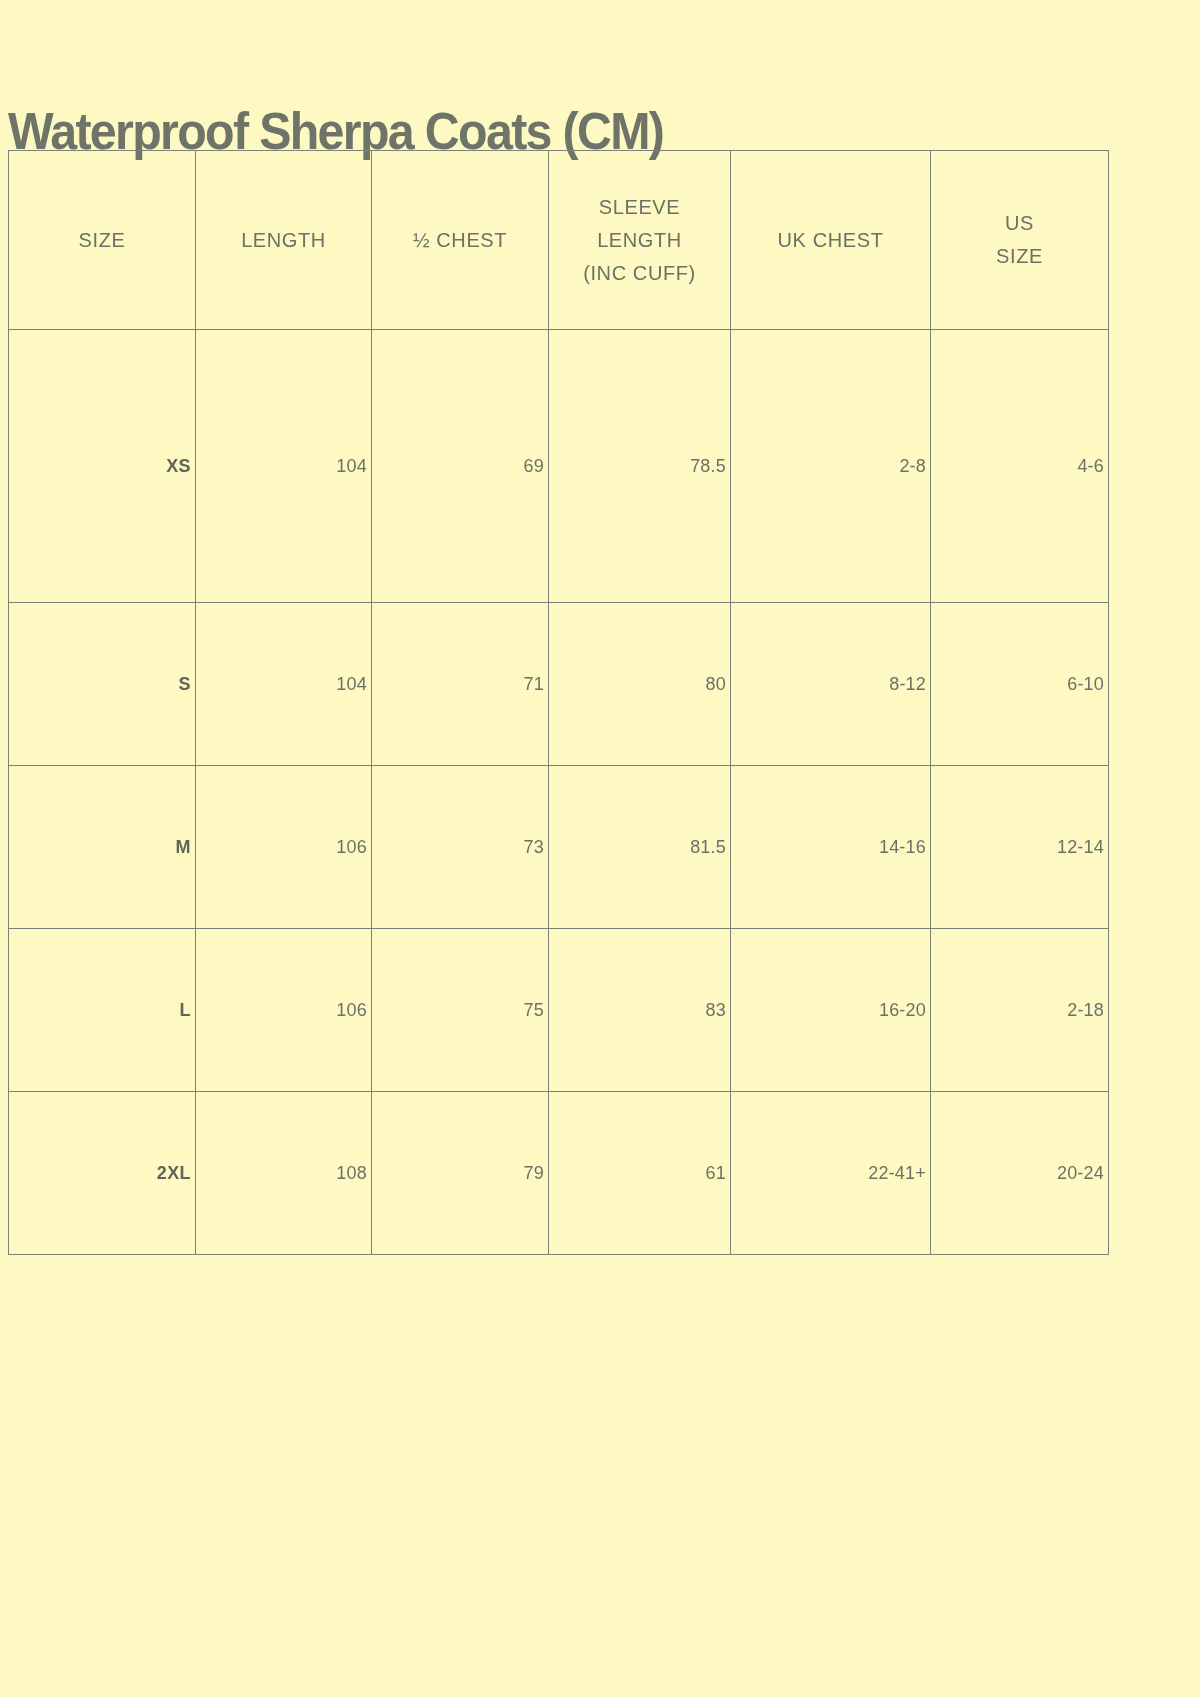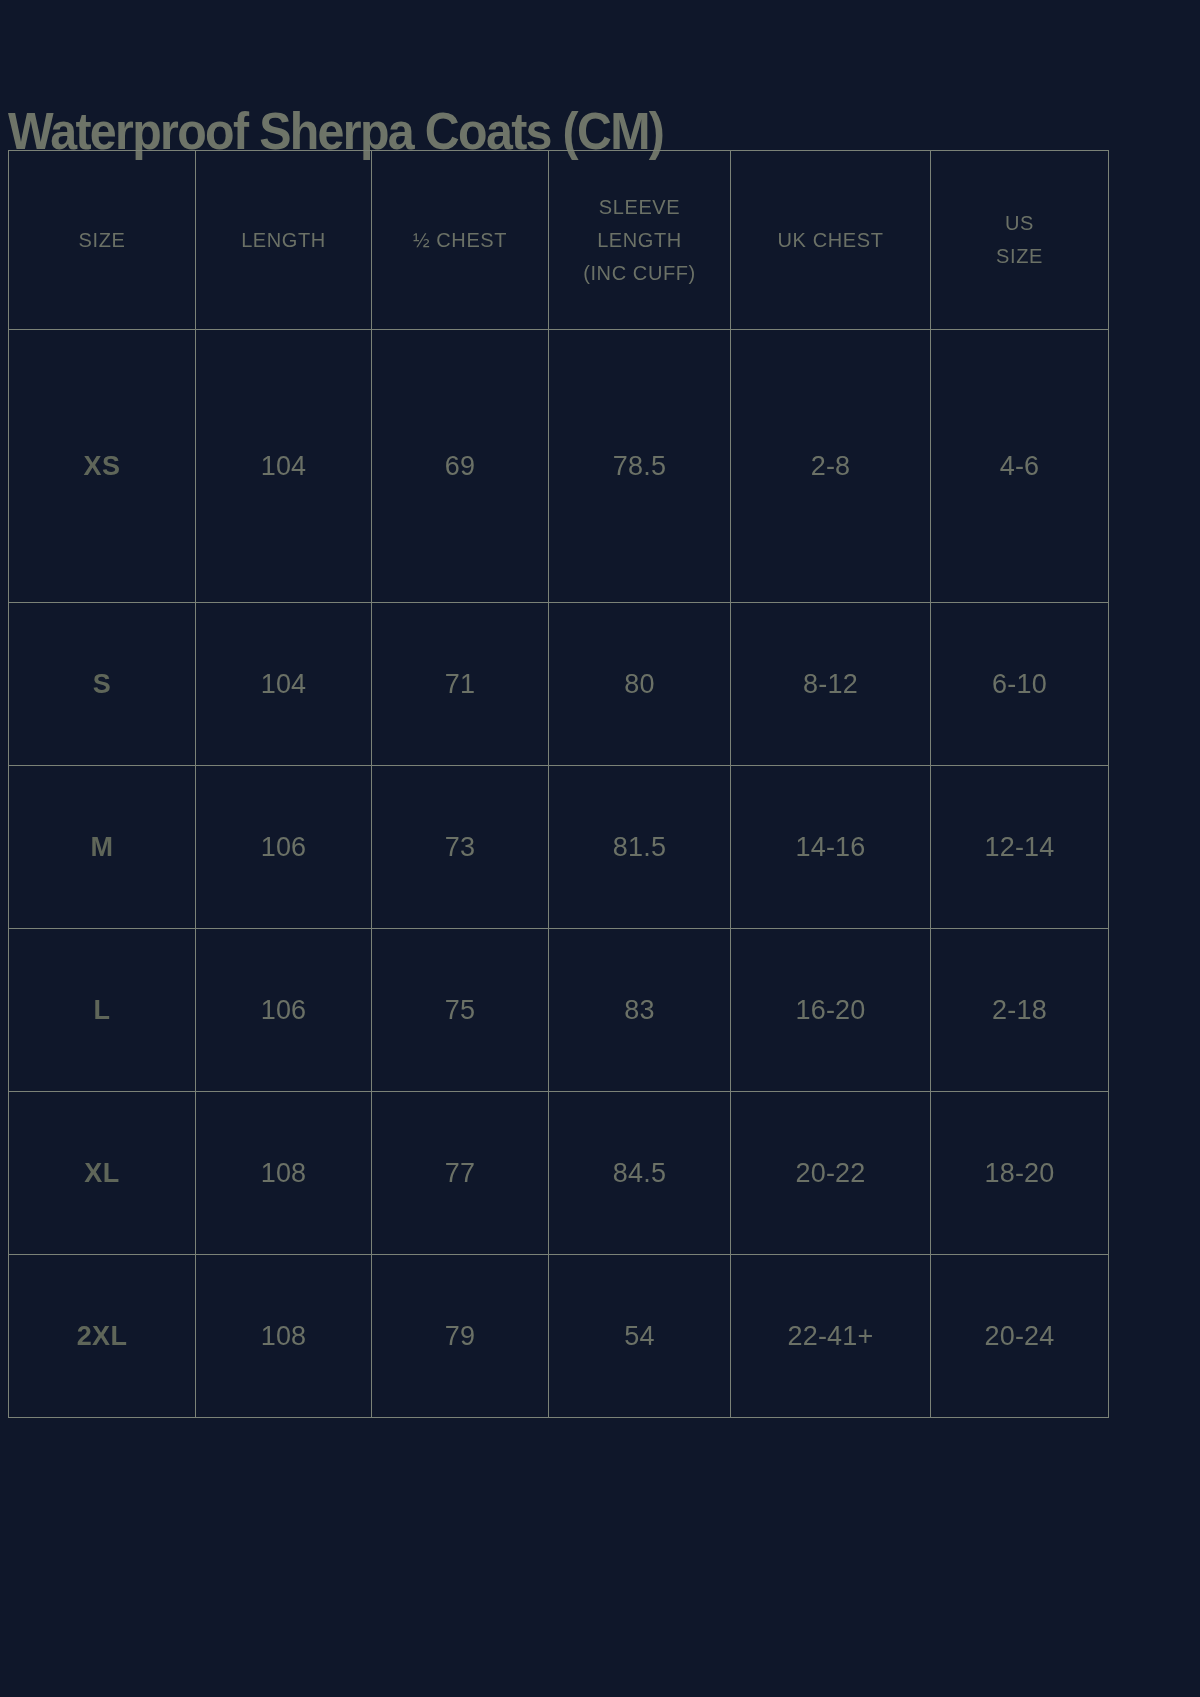--- a/index.html
+++ b/index.html
@@ -11,21 +11,21 @@
     width: 1200px;
     height: 1697px;
     font-family: "Liberation Sans", sans-serif;
     -webkit-font-smoothing: antialiased;
   }
 
   .page {
     position: relative;
     width: 1200px;
     height: 1697px;
-    background: #0f172a;
+    background: #fef9c3;
     box-sizing: border-box;
   }
 
   
   .title {
     position: absolute;
     left: 8px;
     top: 68px;
     font-family: "Liberation Sans", sans-serif;
     font-weight: 700;
@@ -72,23 +72,24 @@
     height: 178px;
     font-weight: 400;
     font-size: 20px;
     line-height: 33px;
     letter-spacing: 0.6px;
     color: #6b7166;
   }
 
   table.size-table tbody td {
     font-weight: 400;
-    font-size: 27px;
+    font-size: 18px;
     letter-spacing: 0.2px;
     color: #6b7166;
+    text-align: right;
   }
 
   table.size-table tbody td.size-cell {
     font-weight: 700;
     letter-spacing: 0.4px;
     color: #5f6659;
   }
 
   
   tbody tr.row-tall td { height: 272px; }
@@ -165,32 +166,24 @@
         </tr>
         <tr class="row-std">
           <td class="size-cell">L</td>
           <td>106</td>
           <td>75</td>
           <td>83</td>
           <td>16-20</td>
           <td>2-18</td>
         </tr>
         <tr class="row-std">
-          <td class="size-cell">XL</td>
-          <td>108</td>
-          <td>77</td>
-          <td>84.5</td>
-          <td>20-22</td>
-          <td>18-20</td>
-        </tr>
-        <tr class="row-std">
           <td class="size-cell">2XL</td>
           <td>108</td>
           <td>79</td>
-          <td>54</td>
+          <td>61</td>
           <td>22-41+</td>
           <td>20-24</td>
         </tr>
       </tbody>
     </table>
   </div>
 
 </div>
 
 </body></html>

